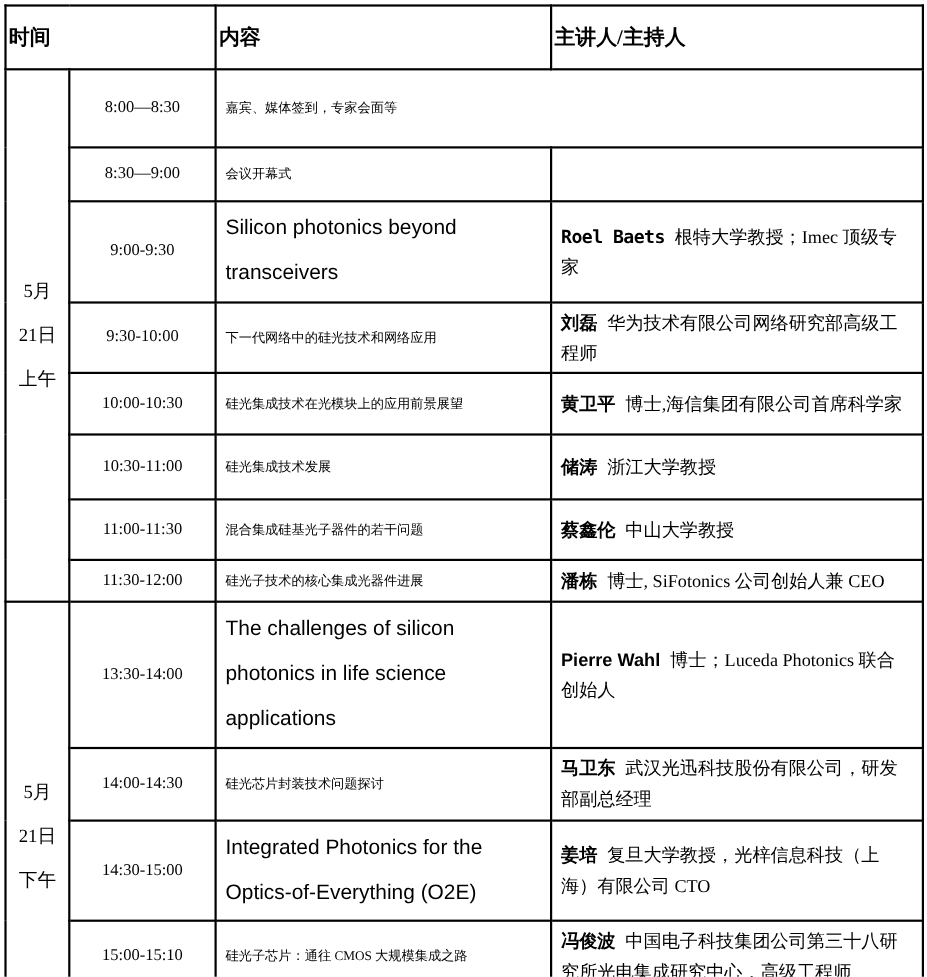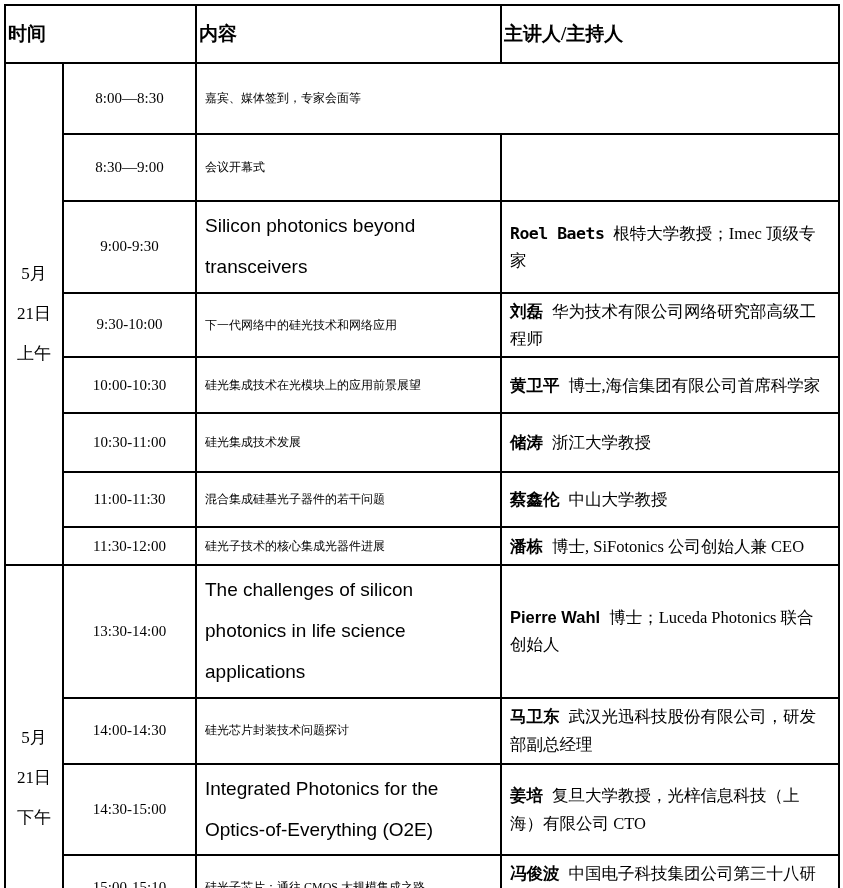--- a/index.html
+++ b/index.html
@@ -63,21 +63,21 @@
   <tr style="height:71px;">
     <td class="t-date" rowspan="8">
       <div>5月</div>
       <div>21日</div>
       <div>上午</div>
     </td>
     <td class="t-time">8:00—8:30</td>
     <td class="t-content" colspan="2">嘉宾、媒体签到，专家会面等</td>
   </tr>
 
-  <tr style="height:67px;padding-left:24px;">
+  <tr style="height:49px;padding-left:24px;">
     <td class="t-time">8:30—9:00</td>
     <td class="t-content">会议开幕式</td>
     <td class="t-speaker"></td>
   </tr>
 
   <tr style="height:57px;">
     <td class="t-time">9:00-9:30</td>
     <td class="t-content latin">Silicon photonics beyond transceivers</td>
     <td class="t-speaker"><span class="name name-mono">Roel Baets</span><span>根特大学教授；Imec 顶级专家</span></td>
   </tr>

